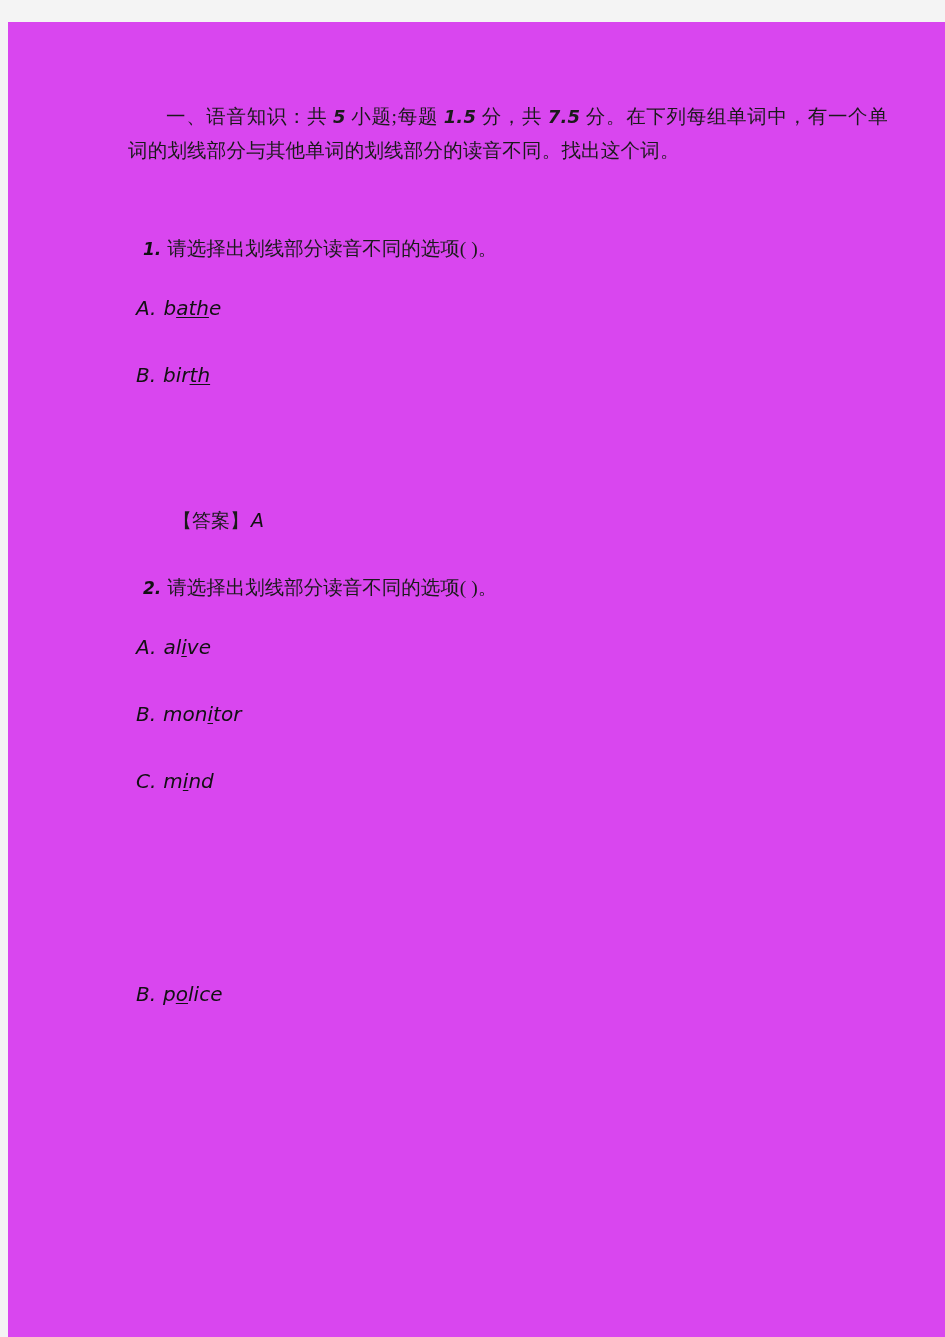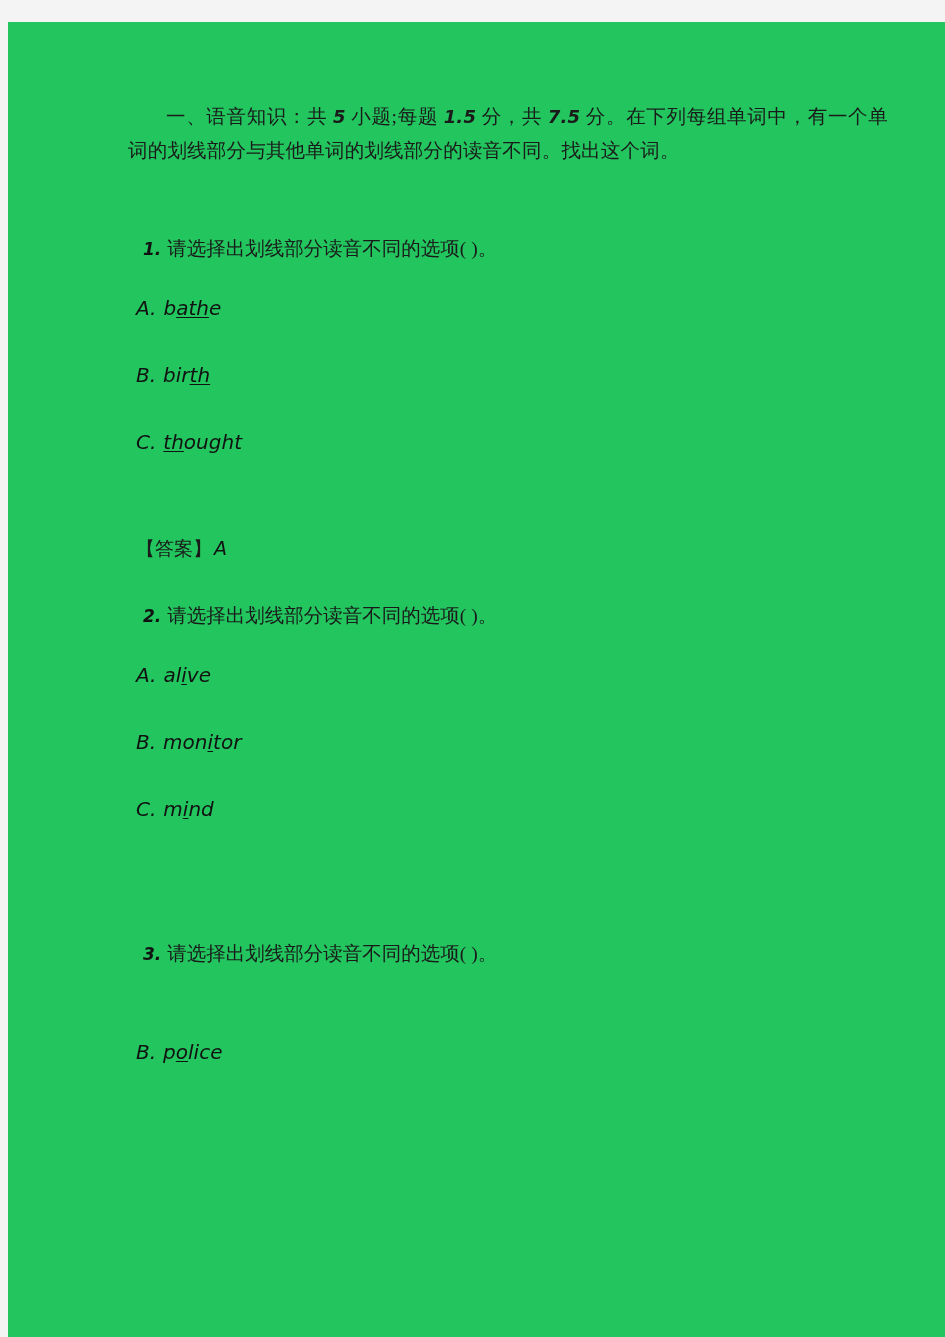--- a/index.html
+++ b/index.html
@@ -14,21 +14,21 @@
     font-family: "Liberation Serif", serif;
     overflow: hidden;
   }
   
   .page-sheet {
     position: absolute;
     left: 8px;
     top: 22px;
     width: 937px;
     height: 1315px;
-    background: #22c55e;
+    background: #d946ef;
   }
   .page-body {
     position: absolute;
     left: 120px;
     top: 78px;
     width: 760px;
   }
   
   .para {
     color: #1a1a1a;
@@ -87,20 +87,21 @@
   }
   
   .answer {
     margin: 0 0 0 8px;
     font-size: 19px;
     line-height: 28px;
     color: #1a1a1a;
   }
   .answer .ans-label {
     font-family: Liberation Sans, sans-serif;
+    margin-left: 37px;
   }
   .answer .ans-value {
     font-family: "Comic Sans MS", "DejaVu Sans", sans-serif;
     font-style: italic;
     font-size: 19px;
     color: #111;
     margin-left: 2px;
   }
   
   .gap-q   { height: 30px; }
@@ -122,21 +123,20 @@
       <p class="question"><span class="q-num">1.</span><span>请选择出划线部分读音不同的选项(  )。</span></p>
 
       <div class="gap-q"></div>
 
       <p class="option"><span class="opt-letter">A.</span><span>b</span><u>ath</u><span>e</span></p>
       <div class="gap-opt"></div>
 
       <p class="option"><span class="opt-letter">B.</span><span>bir</span><u>th</u><span></span></p>
       <div class="gap-opt"></div>
 
-      <p class="option"><span class="opt-letter">C.</span><span></span><u>th</u><span>ought</span></p>
       <div class="gap-opt"></div>
 
       <div class="gap-opt"></div>
 
       <p class="answer"><span class="ans-label">【答案】</span><span class="ans-value">A</span></p>
     </div>
 
     <div class="gap-ans"></div>
 
     <div>
@@ -153,21 +153,20 @@
       <p class="option"><span class="opt-letter">C.</span><span>m</span><u>i</u><span>nd</span></p>
       <div class="gap-opt"></div>
 
       <div class="gap-opt"></div>
 
     </div>
 
     <div class="gap-ans"></div>
 
     <div>
-      <p class="question"><span class="q-num">3.</span><span>请选择出划线部分读音不同的选项(  )。</span></p>
 
       <div class="gap-q"></div>
 
       <div class="gap-opt"></div>
 
       <p class="option"><span class="opt-letter">B.</span><span>p</span><u>o</u><span>lice</span></p>
     </div>
 
   </div>
 </div>

